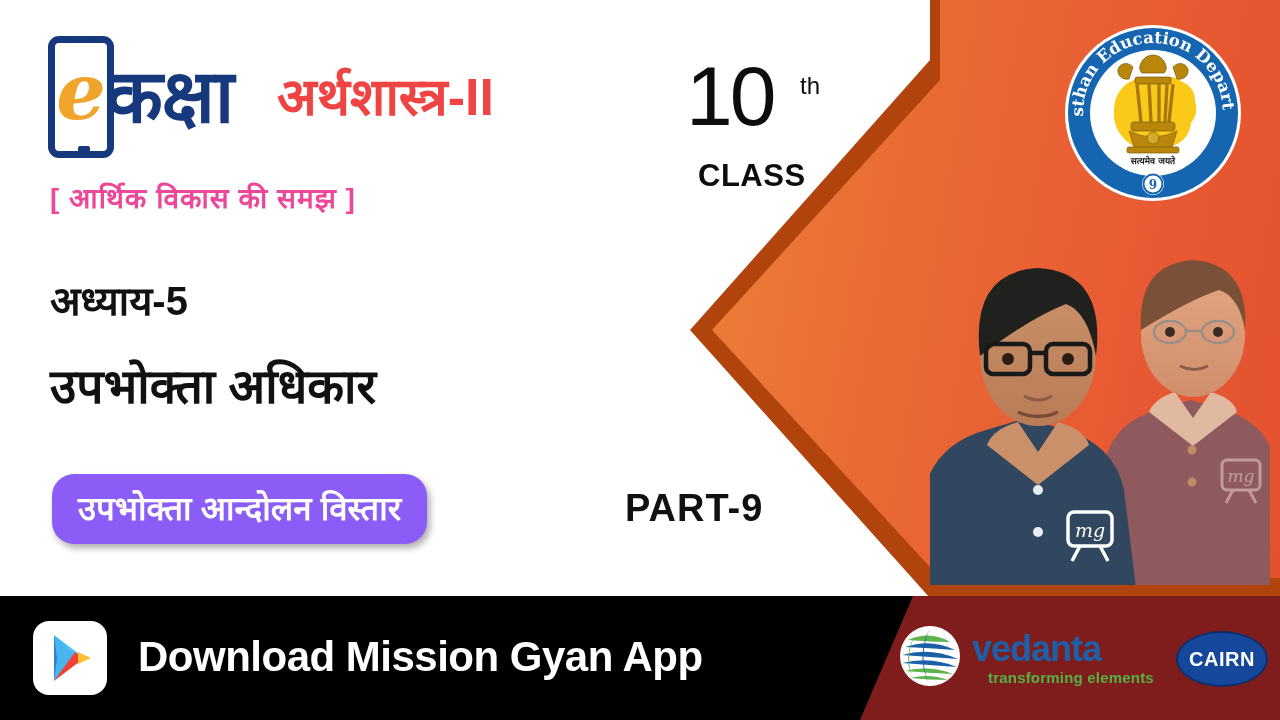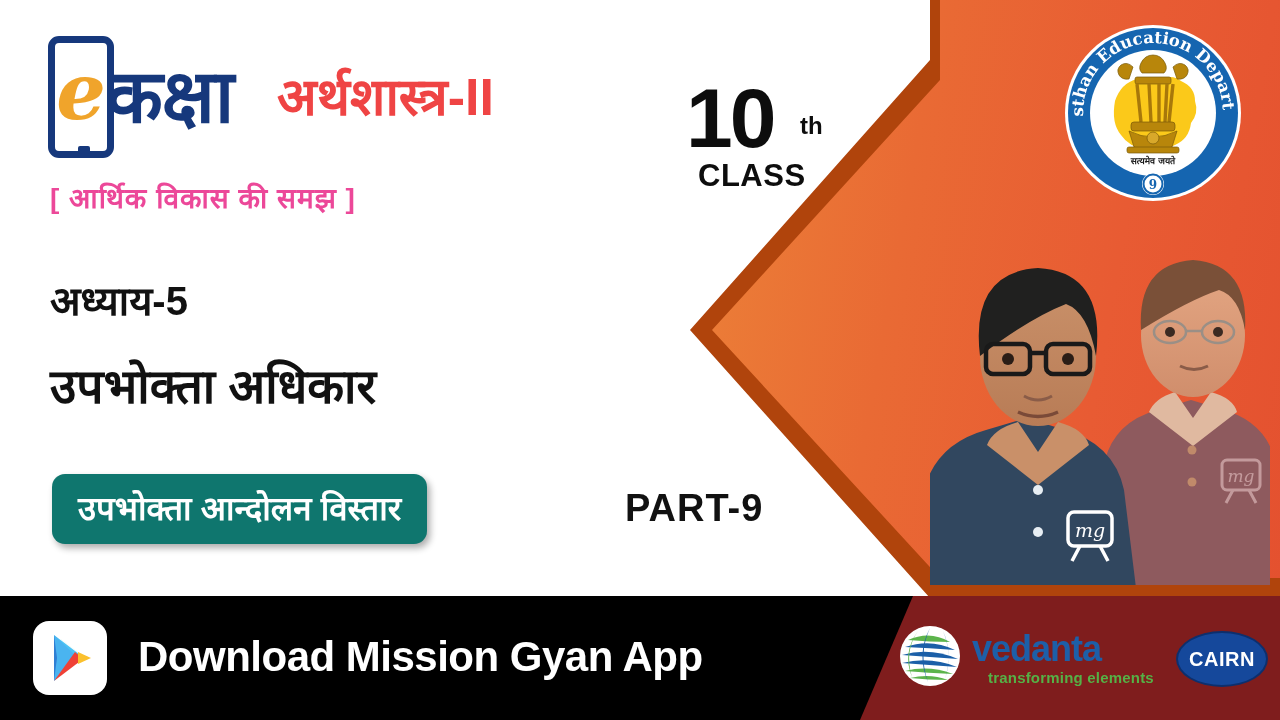--- a/index.html
+++ b/index.html
@@ -61,42 +61,42 @@
   .chapter-no {
     position:absolute; left:50px; top:272px;
     font-family:"Liberation Sans", sans-serif; font-weight:700; font-size:40px; color:#111;
   }
   .chapter-title {
     position:absolute; left:50px; top:352px;
     font-family:"Liberation Sans", sans-serif; font-weight:700; font-size:48px; color:#111;
   }
   .topic-pill {
     position:absolute; left:52px; top:474px;
-    background:#0f766e; color:#ffffff; border-radius:13px;
+    background:#8b5cf6; color:#ffffff; border-radius:22px;
     padding:11px 26px 14px 26px;
     font-family:"Liberation Sans", sans-serif; font-weight:700; font-size:33px;
     box-shadow:3px 4px 7px rgba(0,0,0,.33);
     white-space:nowrap;
   }
   .part-label {
     position:absolute; left:625px; top:487px;
     font-family:"Liberation Sans", sans-serif; font-weight:700; font-size:38px;
     color:#111; letter-spacing:1px;
   }
 
   
   .badge { position:absolute; left:672px; top:36px; width:172px; height:172px; }
   .badge .num {
-    position:absolute; left:14px; top:40px;
-    font-family:"Liberation Sans", sans-serif; font-weight:700; font-size:84px;
+    position:absolute; left:14px; top:18px;
+    font-family:"Liberation Sans", sans-serif; font-weight:400; font-size:84px;
     color:#0d0d0d; line-height:1; letter-spacing:-3px;
   }
   .badge .ord {
     position:absolute; left:128px; top:36px;
-    font-family:"Liberation Sans", sans-serif; font-weight:700; font-size:24px; color:#0d0d0d;margin-top:40px;
+    font-family:"Liberation Sans", sans-serif; font-weight:400; font-size:24px; color:#0d0d0d;
   }
   .badge .cls {
     position:absolute; left:26px; top:122px;
     font-family:"Liberation Sans", sans-serif; font-weight:700; font-size:31px;
     color:#0d0d0d; letter-spacing:.5px;
   }
 
   
   .emblem { position:absolute; left:1063px; top:23px; width:180px; height:180px; }
 

